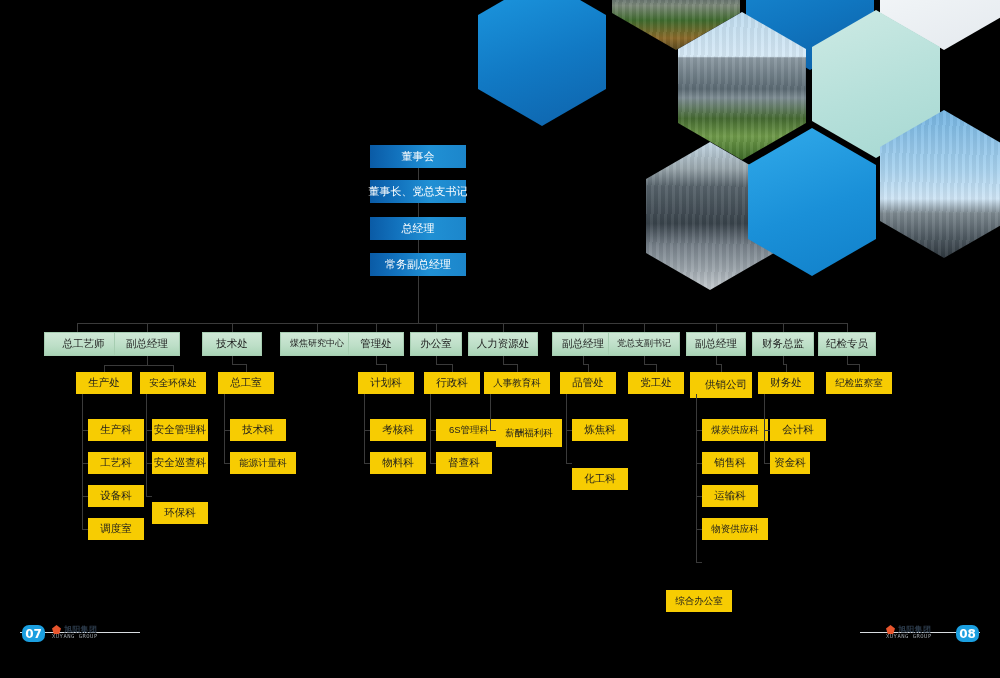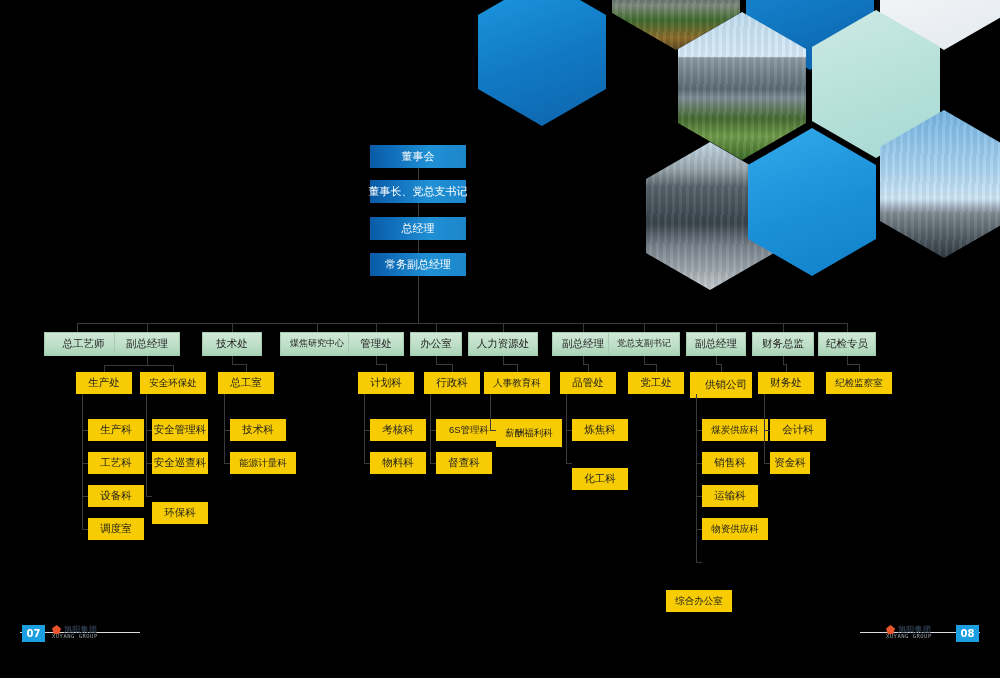--- a/index.html
+++ b/index.html
@@ -105,23 +105,24 @@
   .node-green.small { font-size:9px; }
 
   .ln { position:absolute; background:#3a3a3a; }
   .ln.v { width:1px; }
   .ln.h { height:1px; }
 
   
   .footer { position:absolute; left:0; top:614px; width:1000px; height:64px; }
   .pgbox {
     position:absolute; width:23px; height:17px;
-    background:#1b9fe0; color:#fff; font-size:10px; font-weight:bold;
+    background:#1b9fe0; color:#fff; font-size:12px; font-weight:bold;
     display:flex; align-items:center; justify-content:center;
     font-family:"DejaVu Sans", sans-serif;
+    border-radius:7px;
   }
   .flogo { position:absolute; width:78px; height:18px; }
   .flogo .mark {
     position:absolute; left:0; top:1px; width:9px; height:9px;
     background:#e8552d;
     clip-path: polygon(50% 0%, 100% 38%, 80% 100%, 20% 100%, 0% 38%);
   }
   .flogo .cn {
     position:absolute; left:12px; top:0px; font-size:8px; color:#2b3a4a; font-weight:bold;
     letter-spacing:.3px; white-space:nowrap;

